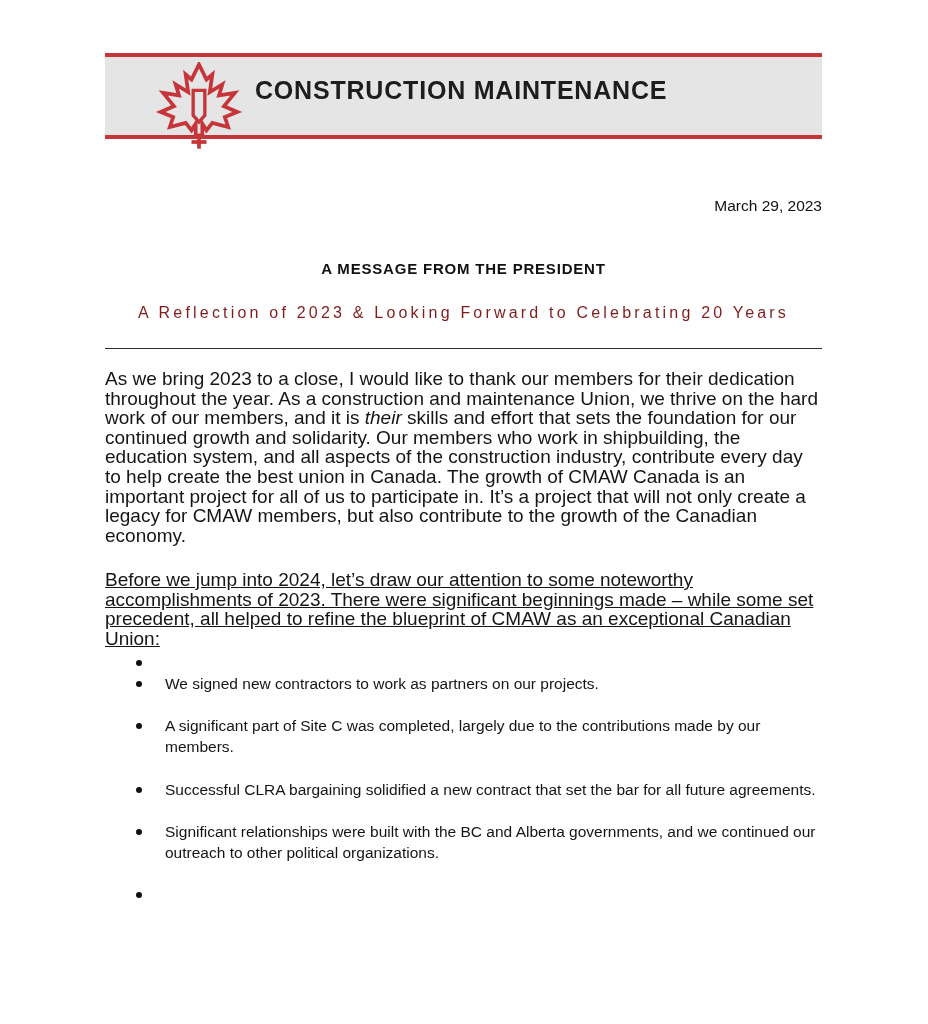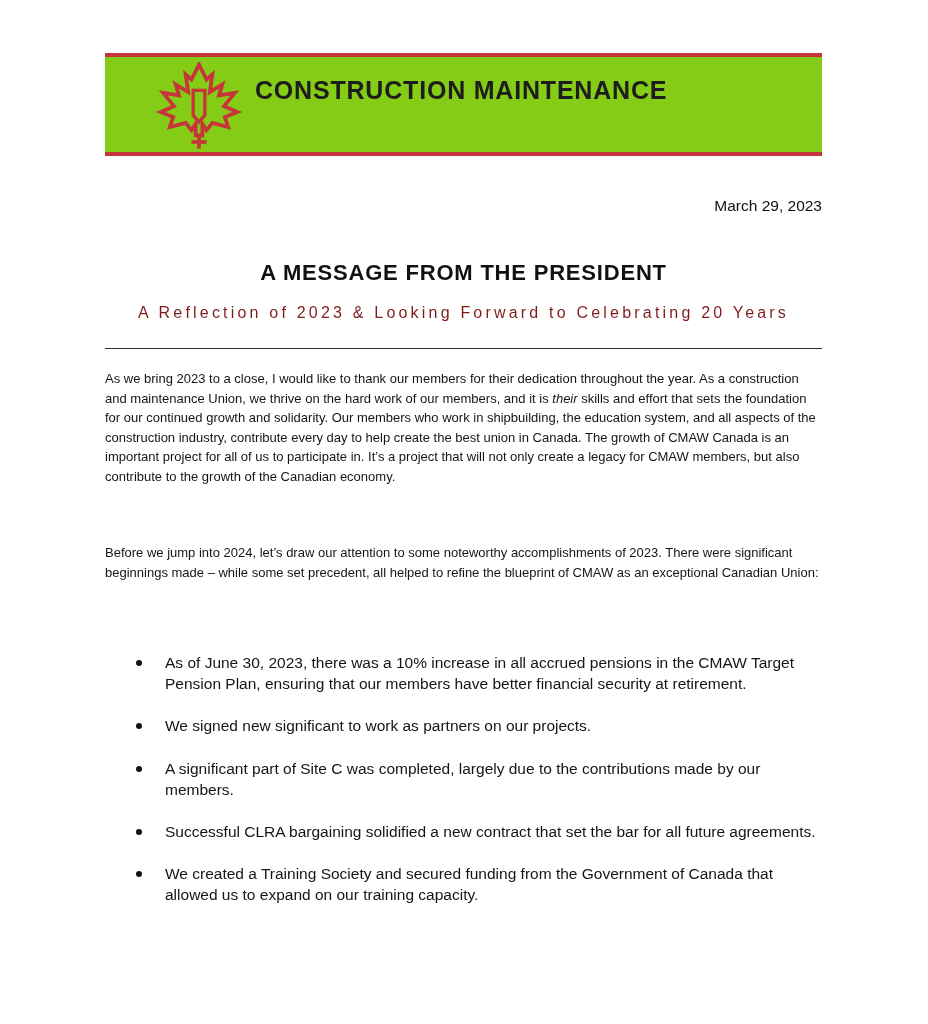--- a/index.html
+++ b/index.html
@@ -8,61 +8,61 @@
     width: 928px; height: 1024px;
     position: relative;
     font-family: "Liberation Sans", "DejaVu Sans", sans-serif;
     color: #151515;
     overflow: hidden;
   }
   .abs { position: absolute; }
 
   
   .banner {
-    left: 105px; top: 53px; width: 717px; height: 103px;
+    left: 105px; top: 53px; width: 717px; height: 86px;
     border-top: 4px solid var(--accent);
     border-bottom: 4px solid var(--accent);
-    background: #84cc16;
+    background: #e5e5e5;
     text-align: center;
   }
   .leaf {
     position: absolute; left: 48px; top: 5px; width: 92px; height: 90px;
   }
   .wordmark {
     position: absolute; left: 150px; top: 20px;
     font-size: 25px; line-height: 27.5px;
     font-weight: bold; letter-spacing: 0.8px;
     color: #1d1d1b; white-space: nowrap;
   }
 
   .date-line {
     left: 105px; top: 197px; width: 717px;
     text-align: right; font-size: 15.5px; color: #111111;
   }
   .title {
     left: 105px; top: 260px; width: 717px;
-    text-align: center; font-weight: bold; font-size: 22px;
+    text-align: center; font-weight: bold; font-size: 15px;
     letter-spacing: 0.8px; color: #111111;
   }
   .subtitle {
     left: 105px; top: 304px; width: 717px;
     text-align: center; font-size: 16px; letter-spacing: 3.2px;
     color: #7f1d1d; white-space: nowrap;
   }
   .rule {
     left: 105px; top: 348px; width: 717px; height: 1px;
     background: #2b2b2b;
   }
 
   .body-text {
-    font-size: 13px; line-height: 19.6px; color: #151515;
+    font-size: 19px; line-height: 19.6px; color: #151515;
     text-align: left;
   }
   .p1 { left: 105px; top: 369px; width: 717px; }
-  .p2 { left: 105px; top: 543px; width: 717px; }
+  .p2 { left: 105px; top: 570px; width: 717px; text-decoration: underline; }
   .italic { font-style: italic; }
 
   .bullets {
     left: 105px; top: 652px; width: 717px;
     list-style: none;
   }
   .bullets li {
     position: relative;
     padding-left: 60px;
     margin-bottom: 21px;
@@ -95,18 +95,19 @@
 
 <div class="abs subtitle">A Reflection of 2023 &amp; Looking Forward to Celebrating 20 Years</div>
 
 <div class="abs rule"></div>
 
 <p class="abs body-text p1"><span>As we bring 2023 to a close, I would like to thank our members for their dedication throughout the year. As a construction and maintenance Union, we thrive on the hard work of our members, and it is </span><span class="italic">their</span><span> skills and effort that sets the foundation for our continued growth and solidarity. Our members who work in shipbuilding, the education system, and all aspects of the construction industry, contribute every day to help create the best union in Canada. The growth of CMAW Canada is an important project for all of us to participate in.  It’s a project that will not only create a legacy for CMAW members, but also contribute to the growth of the Canadian economy.</span></p>
 
 <p class="abs body-text p2">Before we jump into 2024, let’s draw our attention to some noteworthy accomplishments of 2023.  There were significant beginnings made – while some set precedent, all helped to refine the blueprint of CMAW as an exceptional Canadian Union:</p>
 
 <ul class="abs bullets">
-  <li><span class="dot"></span><span>As of June 30, 2023, there was a 10% increase in all accrued pensions in the CMAW Target Pension Plan, ensuring that our members have better financial security at retirement.</span></li>
-  <li><span class="dot"></span><span>We signed new significant to work as partners on our projects.</span></li>
+  <li><span class="dot"></span></li>
+  <li><span class="dot"></span><span>We signed new contractors to work as partners on our projects.</span></li>
   <li><span class="dot"></span><span>A significant part of Site C was completed, largely due to the contributions made by our members.</span></li>
   <li><span class="dot"></span><span>Successful CLRA bargaining solidified a new contract that set the bar for all future agreements.</span></li>
-  <li><span class="dot"></span><span>We created a Training Society and secured funding from the Government of Canada that allowed us to expand on our training capacity.</span></li>
+  <li><span class="dot"></span><span>Significant relationships were built with the BC and Alberta governments, and we continued our outreach to other political organizations.</span></li>
+  <li><span class="dot"></span></li>
 </ul>
 
 </body></html>

